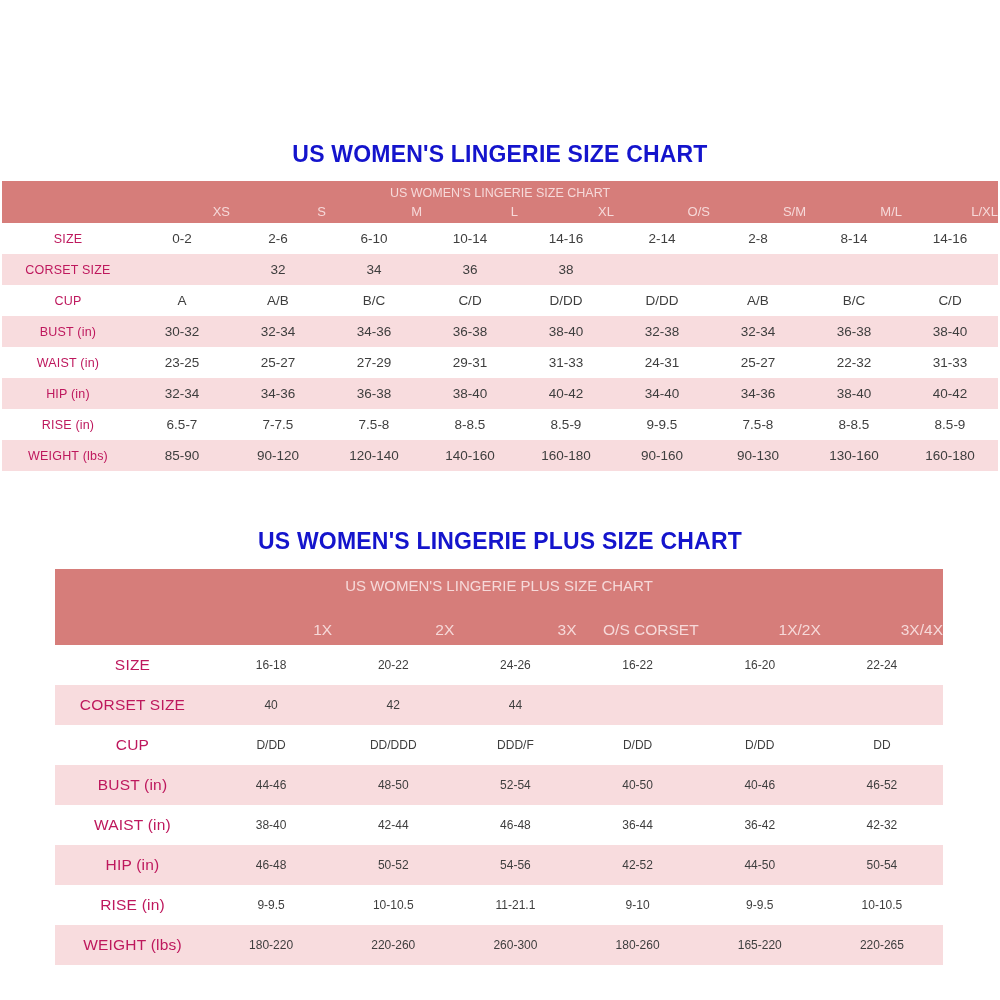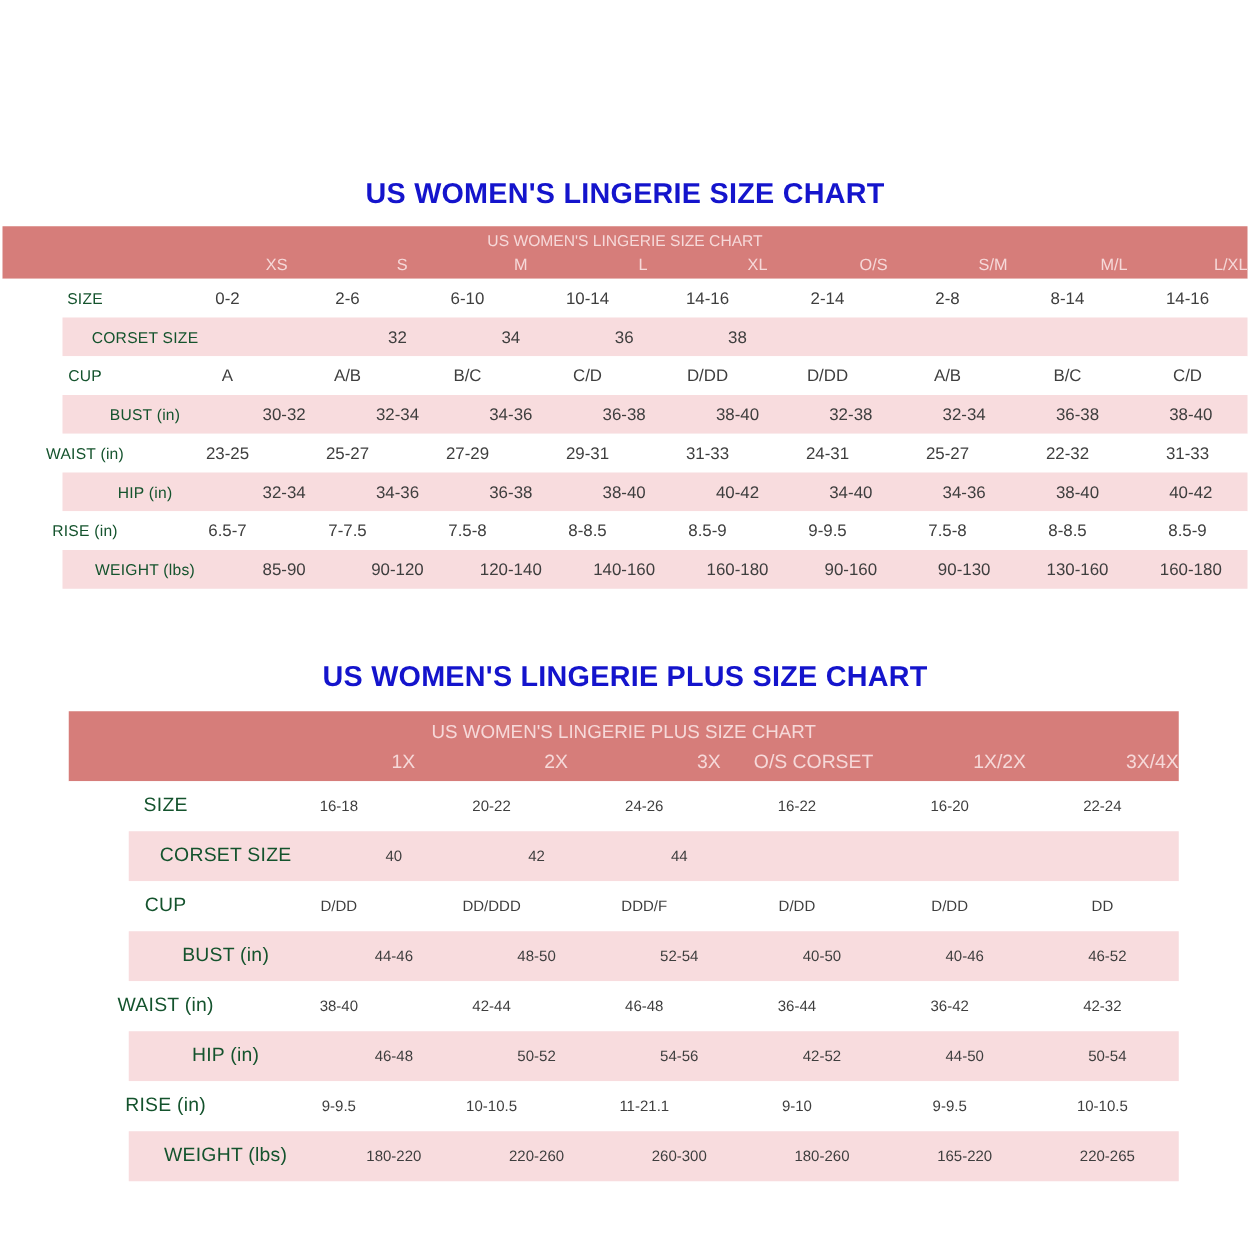--- a/index.html
+++ b/index.html
@@ -25,31 +25,31 @@
   .t2 { margin: 0 57px 0 55px; }
 
   .band { background: #d67d7a; color: #f6d9d9; }
   .band-title { text-align: center; }
   .t1 .band-title { padding-top: 5px; font-size: 12.5px; }
   .t2 .band-title { padding-top: 8px; font-size: 15px; }
 
   .cols { display: grid; align-items: center; }
   .col-h { text-align: right; }
   .t1 .cols { height: 23px; grid-template-columns: 132px repeat(9, 1fr); font-size: 13px; }
-  .t2 .cols { height: 31px; grid-template-columns: 155px repeat(6, 1fr); font-size: 15.5px; }
+  .t2 .cols { height: 31px; grid-template-columns: 155px repeat(6, 1fr); font-size: 15.5px; margin-top: 20px; }
 
   .row { display: grid; align-items: center; background: #ffffff; }
   .t1 .row { height: 31px; grid-template-columns: 132px repeat(9, 1fr); }
   .t2 .row { height: 40px; grid-template-columns: 155px repeat(6, 1fr); }
-  .row.pink { background: #f8dcde; margin-left: 48px; }
+  .row.pink { background: #f8dcde; }
 
   .cell { text-align: center; color: #3e3e3e; }
   .t1 .cell { font-size: 13.5px; }
   .t2 .cell { font-size: 12px; }
-  .cell.label { color: #14532d; }
+  .cell.label { color: #be185d; }
   .t1 .cell.label { font-size: 12.5px; letter-spacing: 0.2px; }
   .t2 .cell.label { font-size: 15.5px; letter-spacing: 0.2px; }
 </style>
 </head>
 <body>
 
 <h1 id="title1" class="page-title">US WOMEN'S LINGERIE SIZE CHART</h1>
 
 <div id="table1" class="size-table t1">
   <div class="band">

